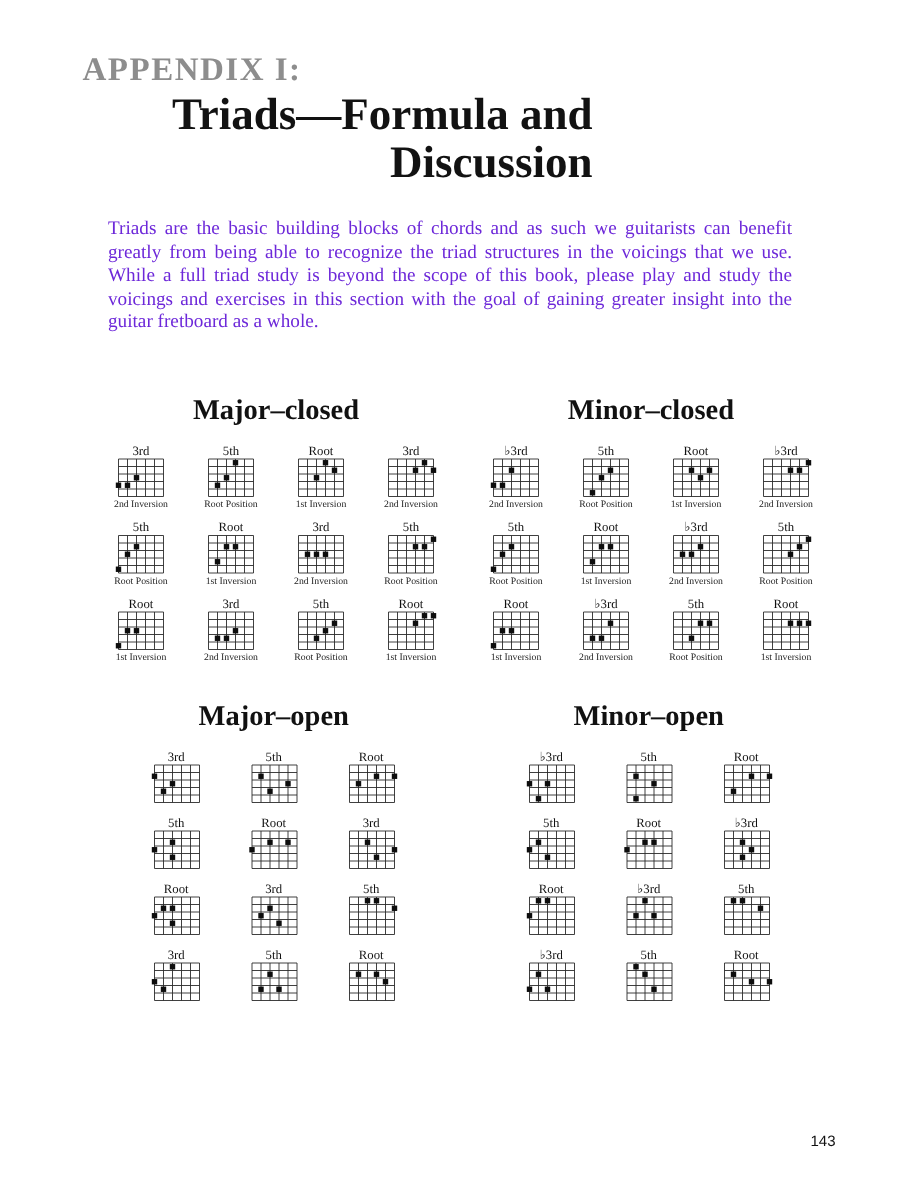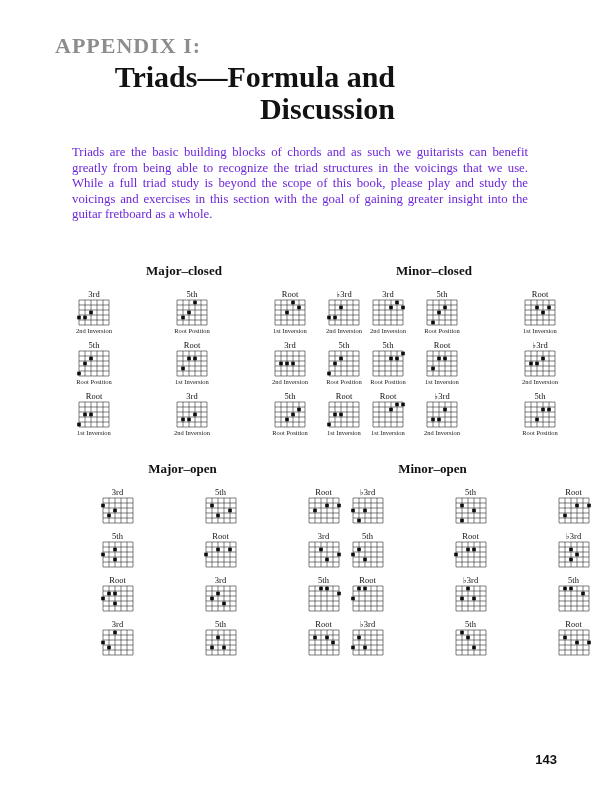--- a/index.html
+++ b/index.html
@@ -20,35 +20,35 @@
     margin:20px auto 0 auto;width:456px;
     font-size:12.8px;line-height:15.6px;text-align:justify;color:#6d28d9;
   }
   .columns{display:flex;padding:0 0 0 58px;margin-top:26px;}
   .triad-column{width:250px;flex:0 0 250px;}
   .summary-heading{
     font-size:14.5px;letter-spacing:.6px;margin:0 0 2px 12px;color:#1a1a1a;
   }
   .section{margin-top:14px;}
   .section-heading{
-    font-weight:bold;font-size:13px;text-align:center;margin-bottom:10px;color:#111;
+    font-weight:bold;font-size:19px;text-align:center;margin-bottom:10px;color:#111;
   }
   .closed .section-heading{width:240px;margin-left:6px;}
   .open .section-heading{width:195px;margin-left:27px;margin-top:24px;}
-  .diagram-grid{display:grid;gap:38px;}
+  .diagram-grid{display:grid;}
   .closed .diagram-grid{grid-template-columns:repeat(4,60px);margin-left:6px;row-gap:5px;}
   .open .diagram-grid{grid-template-columns:repeat(3,65px);margin-left:27px;row-gap:8px;}
   .chord{display:flex;flex-direction:column;align-items:center;}
   .chord-label{font-size:8.5px;line-height:10px;margin-bottom:1px;color:#111;}
   .chord-caption{font-size:6.5px;line-height:8px;margin-top:2px;color:#222;white-space:nowrap;}
   .fret-svg{overflow:visible;display:block;}
   .page-number{
     position:absolute;right:43px;bottom:33px;
     font-family:"Liberation Sans","DejaVu Sans",sans-serif;
-    font-size:13px;font-weight:bold;color:#111;
+    font-size:10px;font-weight:normal;color:#111;
   }
 </style>
 </head>
 <body>
 
 <div class="page">
   <div class="header">
     <div class="appendix-label">APPENDIX I:</div>
     <div class="page-title">Triads—Formula and Discussion</div>
   </div>

